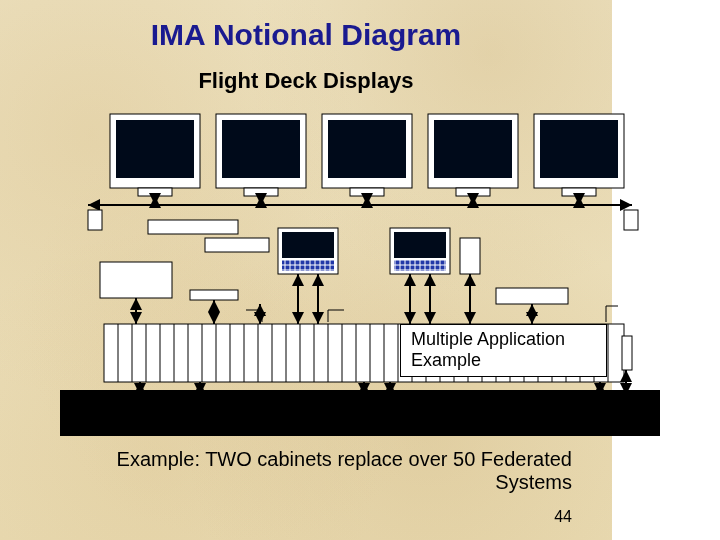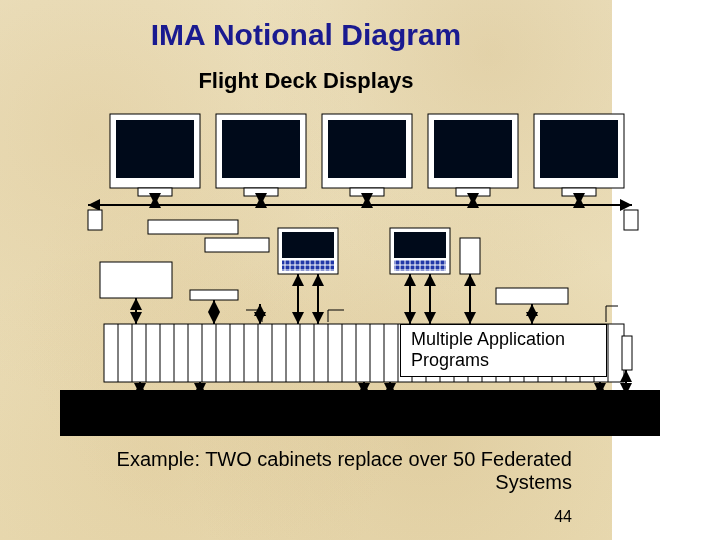--- a/index.html
+++ b/index.html
@@ -222,21 +222,21 @@
     <line x1="80" y1="272" x2="80" y2="285" stroke="#000" stroke-width="2" marker-start="url(#arrS)" marker-end="url(#arrE)"></line>
     <line x1="140" y1="272" x2="140" y2="285" stroke="#000" stroke-width="2" marker-start="url(#arrS)" marker-end="url(#arrE)"></line>
     <line x1="304" y1="272" x2="304" y2="285" stroke="#000" stroke-width="2" marker-start="url(#arrS)" marker-end="url(#arrE)"></line>
     <line x1="330" y1="272" x2="330" y2="285" stroke="#000" stroke-width="2" marker-start="url(#arrS)" marker-end="url(#arrE)"></line>
     <line x1="540" y1="272" x2="540" y2="285" stroke="#000" stroke-width="2" marker-start="url(#arrS)" marker-end="url(#arrE)"></line>
     <line x1="566" y1="260" x2="566" y2="285" stroke="#000" stroke-width="2" marker-start="url(#arrS)" marker-end="url(#arrE)"></line>
   </svg>
 
   <div class="label-box" style="left:400px; top:316px; width:185px;margin-top:8px;">
     <span>Multiple Application</span><br>
-    <span>Programs</span>
+    <span>Example</span>
   </div>
 
   <div class="black-band"></div>
 
   <div class="example-text">Example:  TWO cabinets replace over 50 Federated Systems</div>
 
   <div class="page-num">44</div>
 </div>
 
 </body></html>

